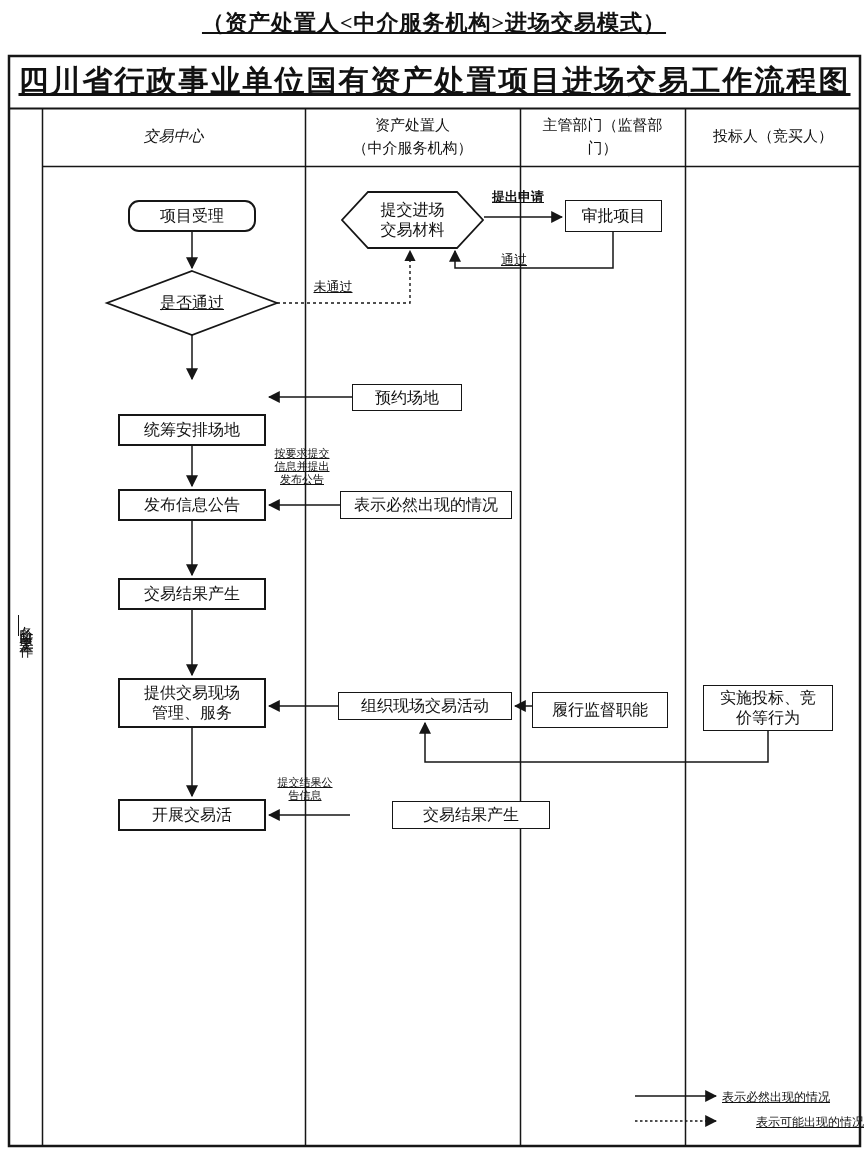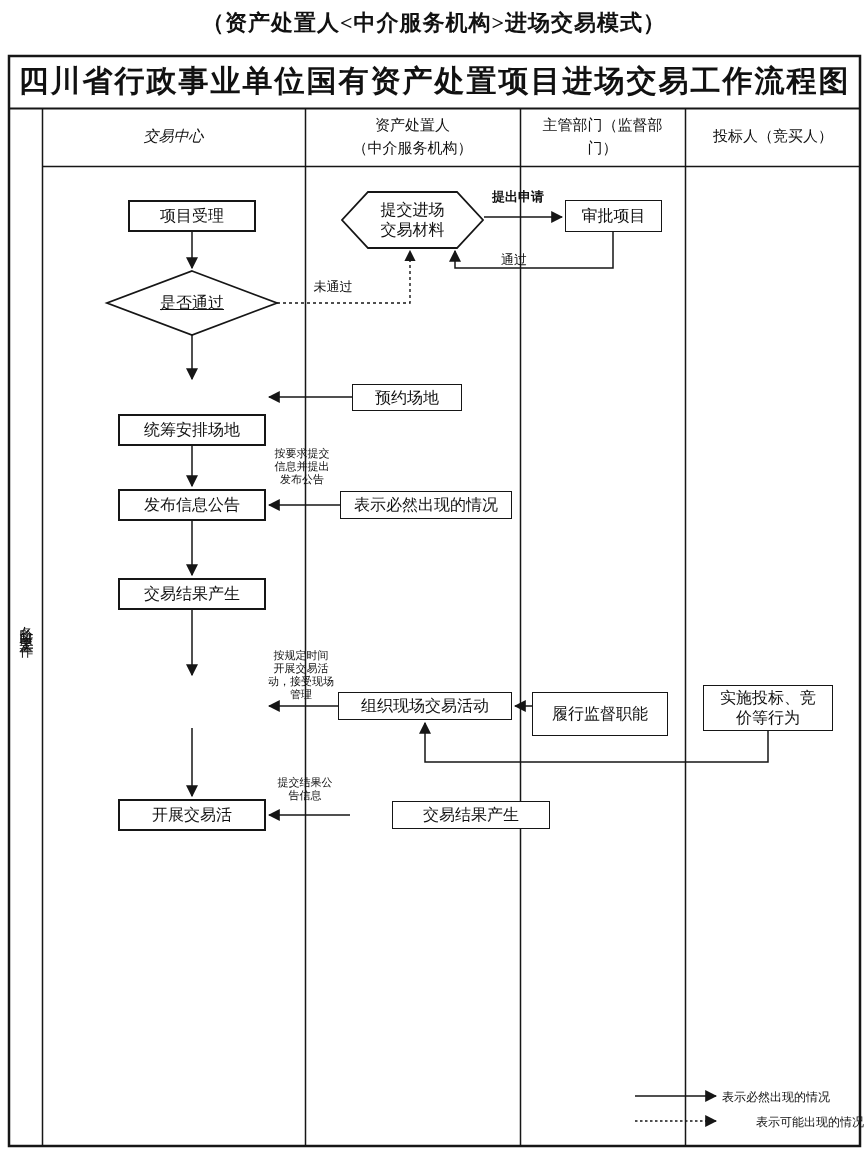--- a/index.html
+++ b/index.html
@@ -2,21 +2,21 @@
 <html><head>
 <meta charset="utf-8">
 <style>
   * { margin:0; padding:0; box-sizing:border-box; }
   html,body { background:#ffffff; }
   .page {
     position:relative; width:868px; height:1152px; background:#fff;
     font-family:"Liberation Serif", serif; color:#111; overflow:hidden;
   }
   svg.overlay { position:absolute; left:0; top:0; z-index:1; }
-  .lbl { position:absolute; z-index:3; text-align:center; white-space:pre-line; color:#111; }
+  .lbl { position:absolute; z-index:3; text-align:center; white-space:pre-line; color:#111;text-decoration:underline; }
   .node {
     position:absolute; z-index:3; border:2px solid #161616; background:#fff;
     display:flex; align-items:center; justify-content:center; text-align:center;
     font-size:16px; line-height:1.25; white-space:pre-line;
   }
   .shape-text {
     position:absolute; z-index:3; display:flex; align-items:center; justify-content:center;
     text-align:center; font-size:16px; line-height:1.25; white-space:pre-line; background:transparent;
   }
   .subtitle { left:0; top:8px; width:868px; font-size:22px; font-weight:bold; letter-spacing:1px; }
@@ -96,47 +96,45 @@
   <div class="lbl main-title">四川省行政事业单位国有资产处置项目进场交易工作流程图</div>
   <div class="lbl side-label">各阶段主要工作</div>
 
   <div class="lane-header" style="left:42px; width:263px;font-style:italic;">交易中心</div>
   <div class="lane-header" style="left:305px; width:215px;">资产处置人
 （中介服务机构）</div>
   <div class="lane-header" style="left:520px; width:165px;">主管部门（监督部
 门）</div>
   <div class="lane-header" style="left:685px; width:176px;">投标人（竞买人）</div>
 
-  <div class="node" style="left:128px; top:200px; width:128px; height:32px;">项目受理</div>
+  <div class="node" style="left:128px; top:200px; width:128px; height:32px;border-radius:11px;">项目受理</div>
   <div class="node" style="left:118px; top:382px; width:148px; height:32px;margin-top:32px;">统筹安排场地</div>
   <div class="node" style="left:352px; top:384px; width:110px; height:27px; border-width:1.5px;">预约场地</div>
   <div class="node" style="left:118px; top:489px; width:148px; height:32px;">发布信息公告</div>
   <div class="node" style="left:340px; top:491px; width:172px; height:28px; border-width:1.5px;">表示必然出现的情况</div>
   <div class="node" style="left:118px; top:578px; width:148px; height:32px;">交易结果产生</div>
+  <div class="node" style="left:118px; top:678px; width:148px; height:50px;">提供交易现场
+管理、服务</div>
   <div class="node" style="left:338px; top:692px; width:174px; height:28px; border-width:1.5px;">组织现场交易活动</div>
-  <div class="node" style="left:532px; top:692px; width:136px; height:44px; border-width:1.5px;">履行监督职能</div>
+  <div class="node" style="left:532px; top:692px; width:136px; height:36px; border-width:1.5px;">履行监督职能</div>
   <div class="node" style="left:703px; top:685px; width:130px; height:46px; border-width:1.5px;">实施投标、竞
 价等行为</div>
   <div class="node" style="left:118px; top:799px; width:148px; height:32px;">开展交易活</div>
   <div class="node" style="left:350px; top:801px; width:158px; height:28px; border-width:1.5px;margin-left:42px;">交易结果产生</div>
   <div class="node" style="left:565px; top:200px; width:97px; height:32px; border-width:1.5px;">审批项目</div>
 
   <div class="shape-text" style="left:127px; top:287px; width:130px; height:32px;text-decoration:underline;">是否通过</div>
   <div class="shape-text" style="left:350px; top:196px; width:125px; height:48px;">提交进场
 交易材料</div>
 
   <div class="lbl edge" style="left:478px; top:188px; width:80px; font-weight:bold;">提出申请</div>
   <div class="lbl edge" style="left:494px; top:251px; width:40px;">通过</div>
   <div class="lbl edge" style="left:306px; top:278px; width:54px;">未通过</div>
   <div class="lbl small" style="left:266px; top:447px; width:72px;">按要求提交
 信息并提出
 发布公告</div>
-  <div class="lbl small" style="left:262px; top:649px; width:78px;">按规定时间
-开展交易活
-动，接受现场
-管理</div>
   <div class="lbl small" style="left:266px; top:776px; width:78px;">提交结果公
 告信息</div>
 
   <div class="lbl legend-text" style="left:722px; top:1089px; width:130px;">表示必然出现的情况</div>
   <div class="lbl legend-text" style="left:722px; top:1114px; width:130px;margin-left:34px;">表示可能出现的情况</div>
 
 </div>
 
 </body></html>

